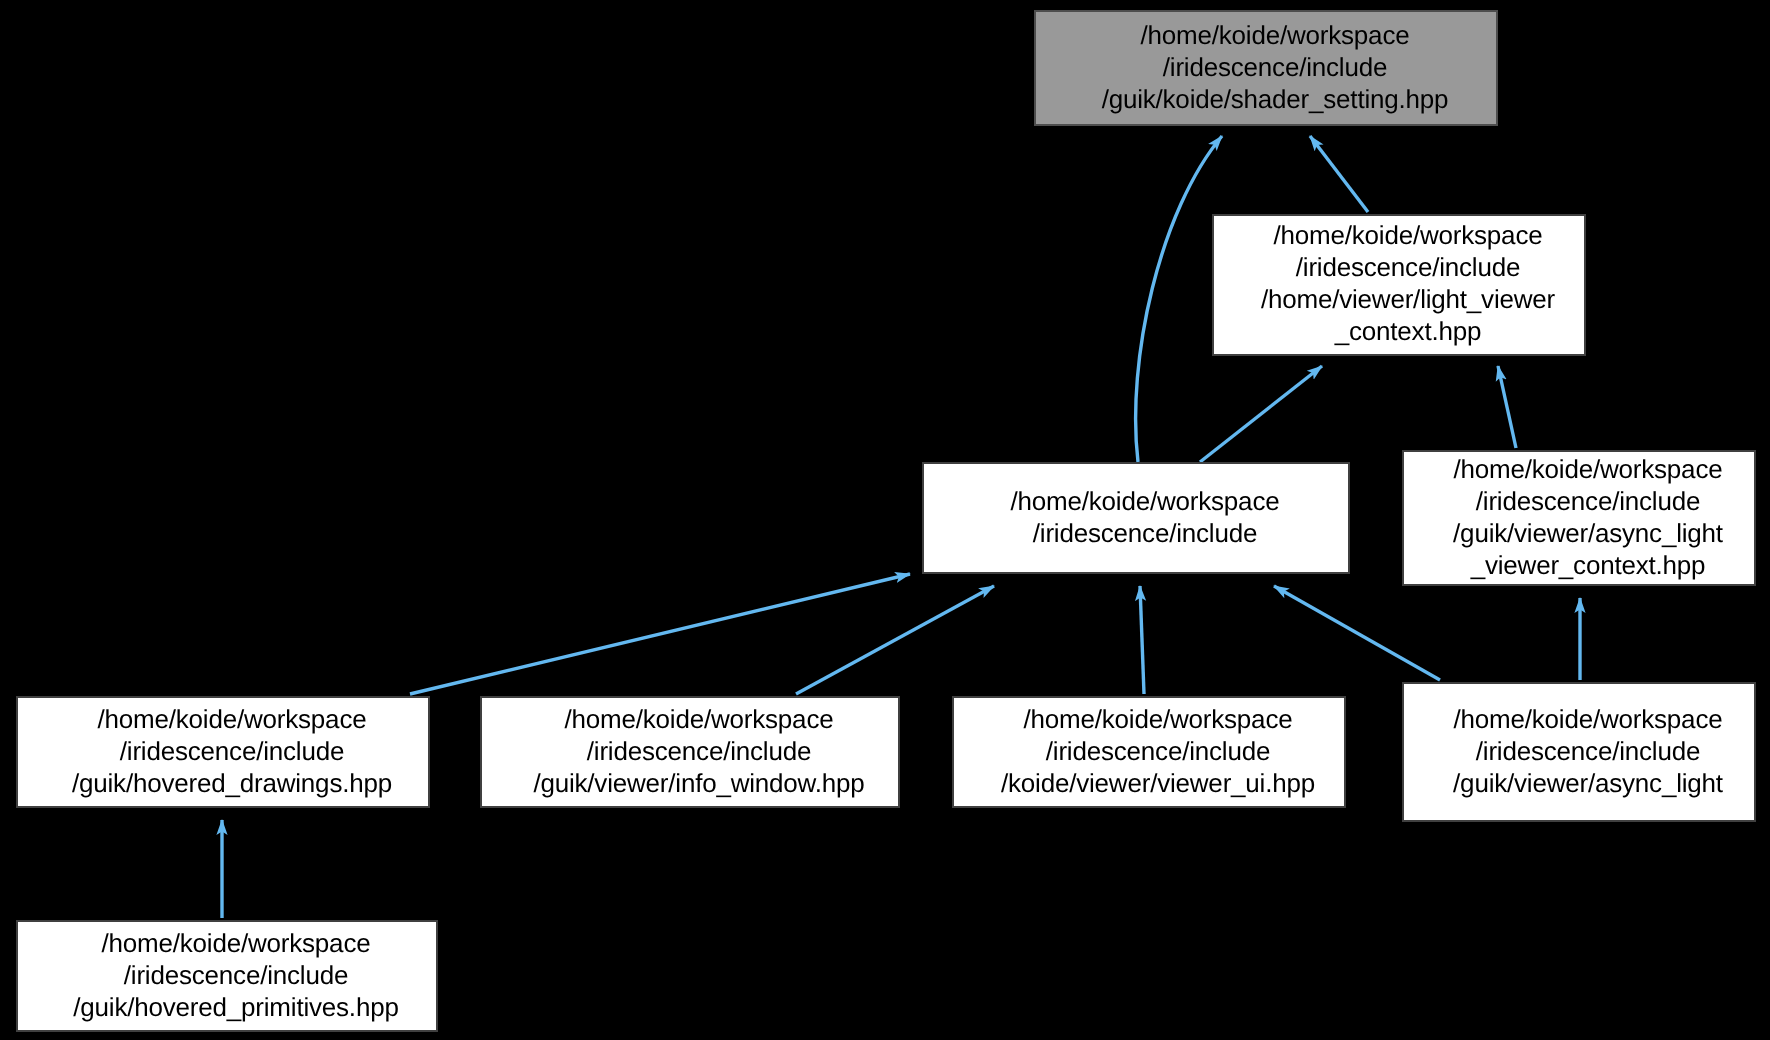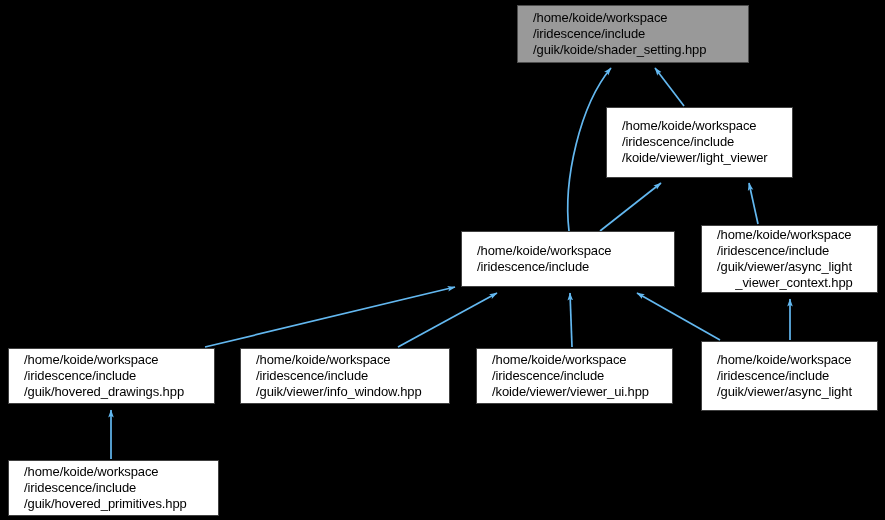--- a/index.html
+++ b/index.html
@@ -29,20 +29,21 @@
     border: 1px solid #404040;
     display: flex;
     flex-direction: column;
     justify-content: center;
     padding: 2px 6px 3px 15px;
     font-size: 13px;
     line-height: 16px;
     color: #000000;
     white-space: pre;
     letter-spacing: -0.1px;
+    align-items: center;
   }
   .node-box.root {
     background: #999999;
     border: 1px solid #4d4d4d;
   }
   .node-line {
     display: block;
   }
   .node-line.centered {
     text-align: center;
@@ -76,21 +77,22 @@
 
   <div class="node-box root" style="left:517px; top:5px; width:232px; height:58px;">
     <span class="node-line">/home/koide/workspace</span>
     <span class="node-line">/iridescence/include</span>
     <span class="node-line">/guik/koide/shader_setting.hpp</span>
   </div>
 
   <div class="node-box" style="left:606px; top:107px; width:187px; height:71px;">
     <span class="node-line">/home/koide/workspace</span>
     <span class="node-line">/iridescence/include</span>
-    <span class="node-line">/koide/viewer/light_viewer</span>
+    <span class="node-line">/home/viewer/light_viewer</span>
+    <span class="node-line centered">_context.hpp</span>
   </div>
 
   <div class="node-box" style="left:461px; top:231px; width:214px; height:56px;">
     <span class="node-line">/home/koide/workspace</span>
     <span class="node-line">/iridescence/include</span>
   </div>
 
   <div class="node-box" style="left:701px; top:225px; width:177px; height:68px;">
     <span class="node-line">/home/koide/workspace</span>
     <span class="node-line">/iridescence/include</span>

